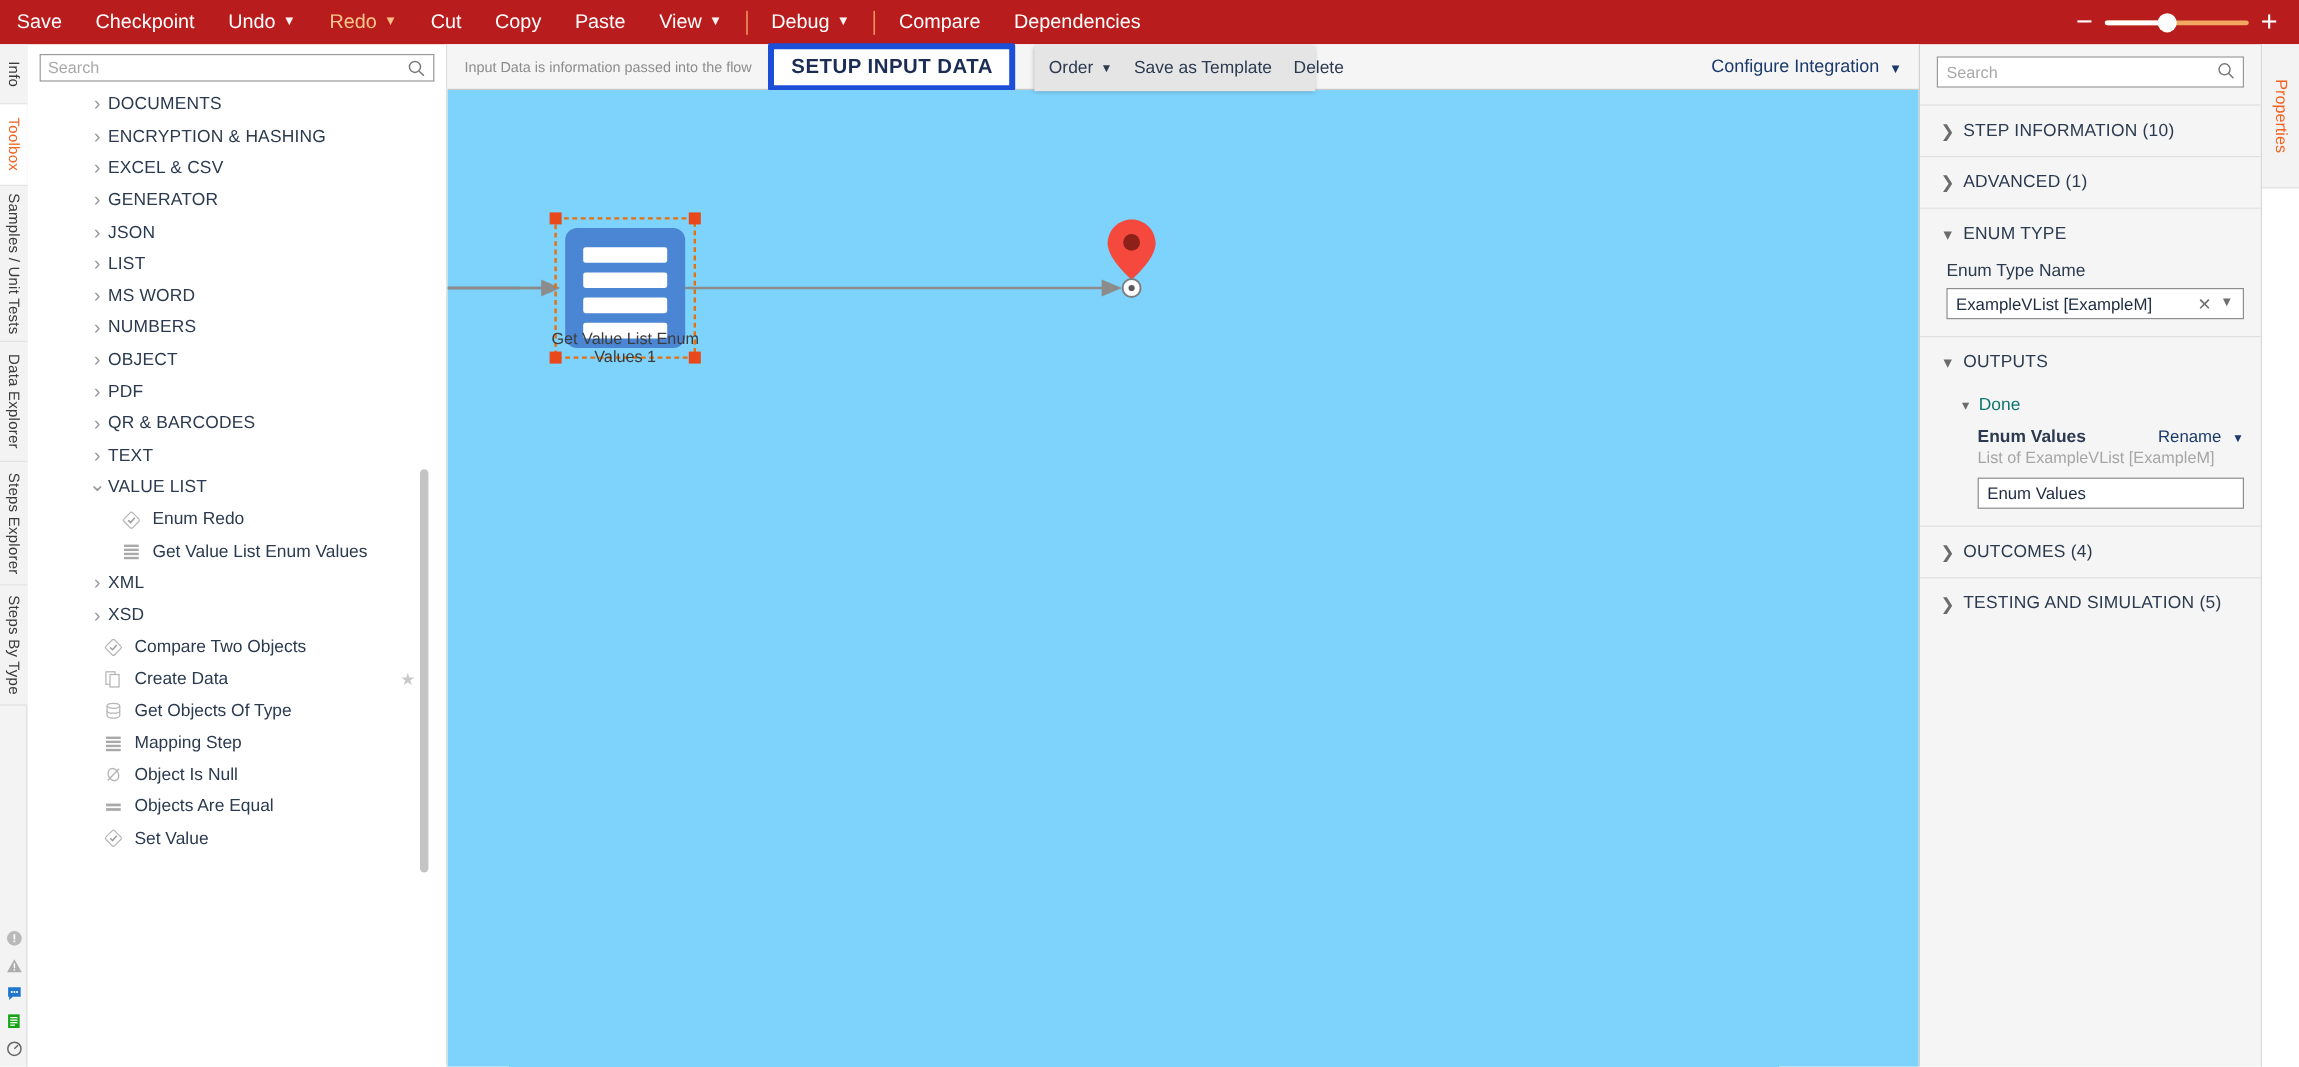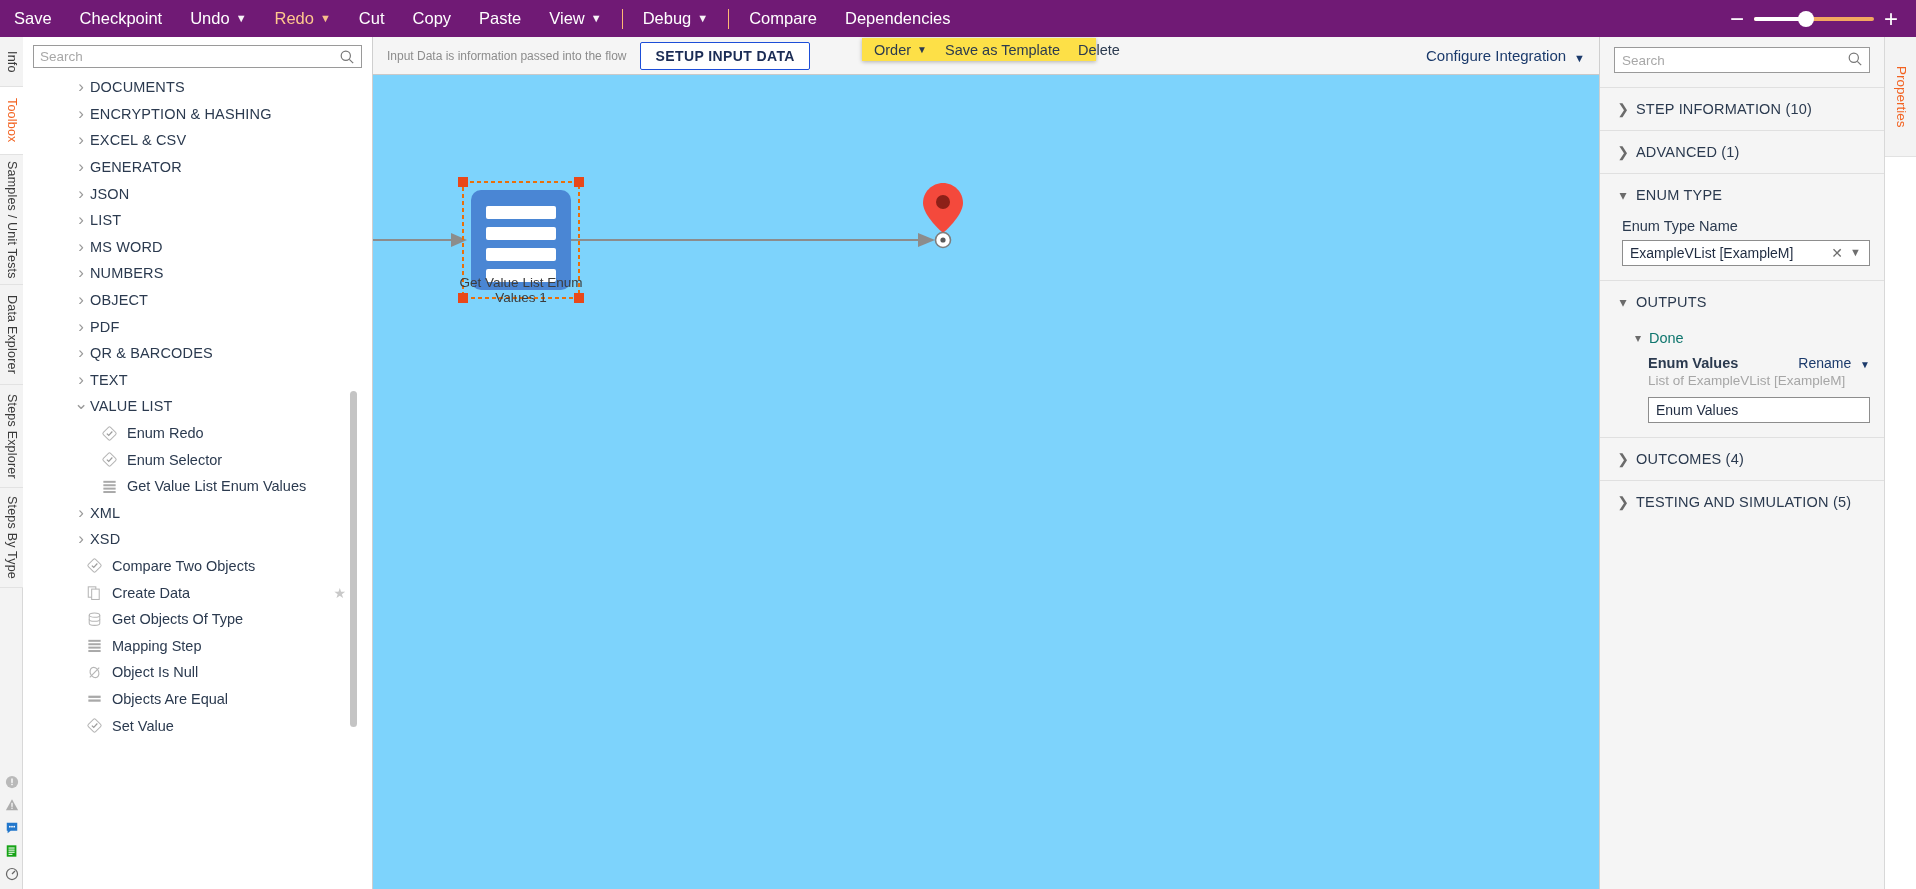--- a/index.html
+++ b/index.html
@@ -8,21 +8,21 @@
     font-family: "Liberation Sans", sans-serif;
     background: #ffffff;
     overflow: hidden;
     color: #23304a;
   }
   #app { position: relative; width: 1916px; height: 889px; }
 
   
   .toolbar {
     position: absolute; left: 0; top: 0; width: 1916px; height: 37px;
-    background: #701a75;
+    background: #b91c1c;
     display: flex; align-items: center;
   }
   .tb-item {
     color: #ffffff; font-size: 16.5px; padding: 0 14px; height: 37px;
     display: flex; align-items: center; white-space: nowrap; cursor: pointer;
   }
   .tb-item.disabled { color: #ffc88d; }
   .tb-item .caret { margin-left: 6px; font-size: 11px; line-height: 1; opacity: .95; }
   .tb-sep { width: 1px; height: 20px; background: #ffb873; margin: 0 6px; }
   .tb-spacer { flex: 1 1 auto; }
@@ -94,32 +94,32 @@
   
   .canvas-host {
     position: absolute; left: 373px; top: 37px; width: 1226px; height: 852px; background: #ffffff;
   }
   .canvas-head {
     position: relative; height: 38px; background: #f5f5f5; border-bottom: 1px solid #c9c9c9;
     display: flex; align-items: center; padding: 0 14px;
   }
   .hint { color: #8c8c8c; font-size: 12px; margin-right: 14px; white-space: nowrap; }
   .setup-btn {
-    border: 1px solid #1d4ed8; color: #1b2c55; background: #fff; font-weight: bold;
-    font-size: 14px; letter-spacing: .4px; padding: 5px 14px; border-radius: 2px; cursor: pointer;
+    border: 5px solid #1d4ed8; color: #1b2c55; background: #fff; font-weight: bold;
+    font-size: 17px; letter-spacing: .4px; padding: 5px 14px; border-radius: 2px; cursor: pointer;
     white-space: nowrap; font-family: "Liberation Sans", sans-serif;
   }
   .cfg-int {
     margin-left: auto; color: #1b3a6b; font-size: 15px; cursor: pointer; display: flex; align-items: flex-end; white-space: nowrap;
   }
   .cfg-int .caret { margin-left: 8px; font-size: 11px; }
 
   .ctx-pop {
-    position: absolute; left: 862px; top: 38px; width: 234px; height: 23px;
-    background: #fde047; box-shadow: 0 1px 4px rgba(0,0,0,.28);
+    position: absolute; left: 862px; top: 38px; width: 234px; height: 38px;
+    background: #e5e5e5; box-shadow: 0 1px 4px rgba(0,0,0,.28);
     display: flex; align-items: center; padding: 0 12px; z-index: 40;
   }
   .ctx-item { color: #2b3a4f; font-size: 14.5px; cursor: pointer; display: flex; align-items: center; white-space: nowrap; }
   .ctx-item .caret { margin-left: 6px; font-size: 10px; }
   .ctx-sep { width: 1px; height: 17px; background: #d2d2d2; margin: 0 9px; }
 
   .canvas { position: relative; width: 1226px; height: 814px; background: #7dd3fc; overflow: hidden; }
   .node-label {
     position: absolute; text-align: center; font-size: 13.5px; color: #3c3c3c; line-height: 15px; width: 180px;
   }
@@ -368,27 +368,20 @@
           <div class="tree-row group">
             <span class="chev" style="font-size: 17px; margin-top: -5px;">⌄</span>
             <span class="grp-lbl">VALUE LIST</span>
           </div>
           <div class="tree-row leaf1">
             <span class="ic"><svg width="17" height="17" viewBox="0 0 18 18">
                 <rect x="3.6" y="3.6" width="10.8" height="10.8" rx="1.6" fill="none" stroke="#b6b6b6" stroke-width="1.1" transform="rotate(45 9 9)"></rect>
                 <polyline points="6.2,9.1 8.2,11.1 12,6.9" fill="none" stroke="#9d9d9d" stroke-width="1.3"></polyline>
               </svg></span>
             <span class="leaf-lbl">Enum Redo</span>
-          </div>
-          <div class="tree-row leaf1">
-            <span class="ic"><svg width="17" height="17" viewBox="0 0 18 18">
-                <rect x="3.6" y="3.6" width="10.8" height="10.8" rx="1.6" fill="none" stroke="#b6b6b6" stroke-width="1.1" transform="rotate(45 9 9)"></rect>
-                <polyline points="6.2,9.1 8.2,11.1 12,6.9" fill="none" stroke="#9d9d9d" stroke-width="1.3"></polyline>
-              </svg></span>
-            <span class="leaf-lbl">Enum Selector</span>
           </div>
           <div class="tree-row leaf1">
             <span class="ic"><svg width="17" height="17" viewBox="0 0 18 18">
                 <rect x="2.5" y="3" width="13" height="2.1" fill="#a9a9a9"></rect>
                 <rect x="2.5" y="6.6" width="13" height="2.1" fill="#a9a9a9"></rect>
                 <rect x="2.5" y="10.2" width="13" height="2.1" fill="#a9a9a9"></rect>
                 <rect x="2.5" y="13.8" width="13" height="2.1" fill="#a9a9a9"></rect>
               </svg></span>
             <span class="leaf-lbl">Get Value List Enum Values</span>
           </div>

